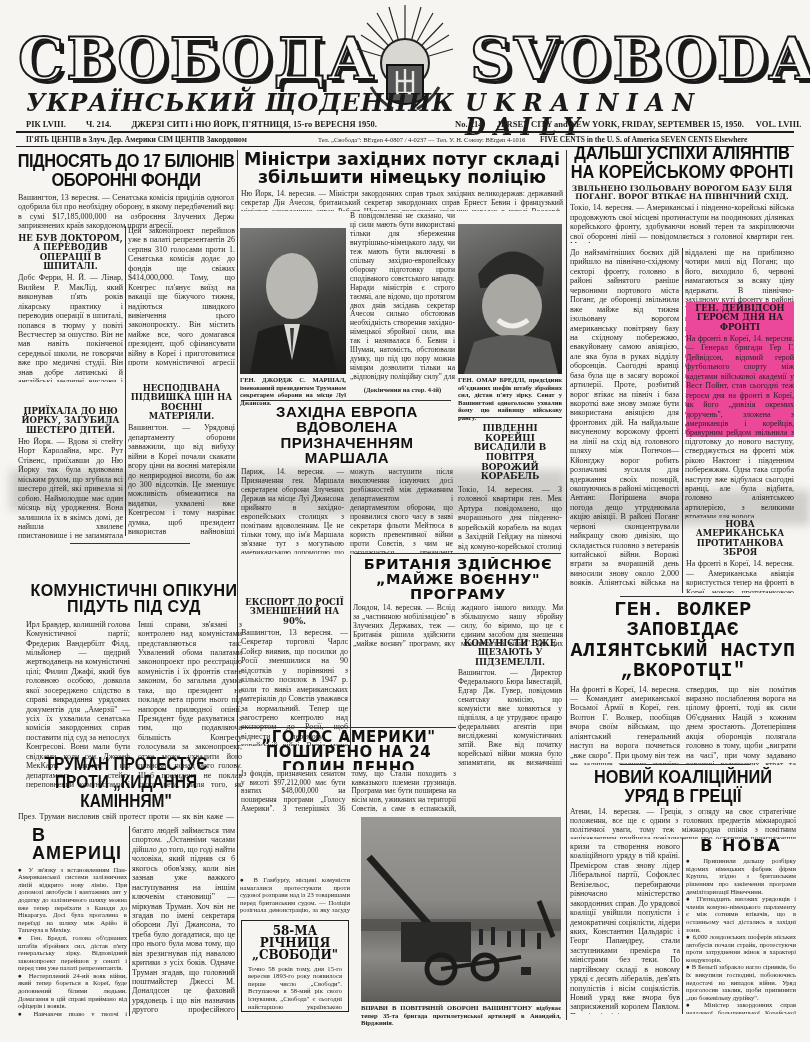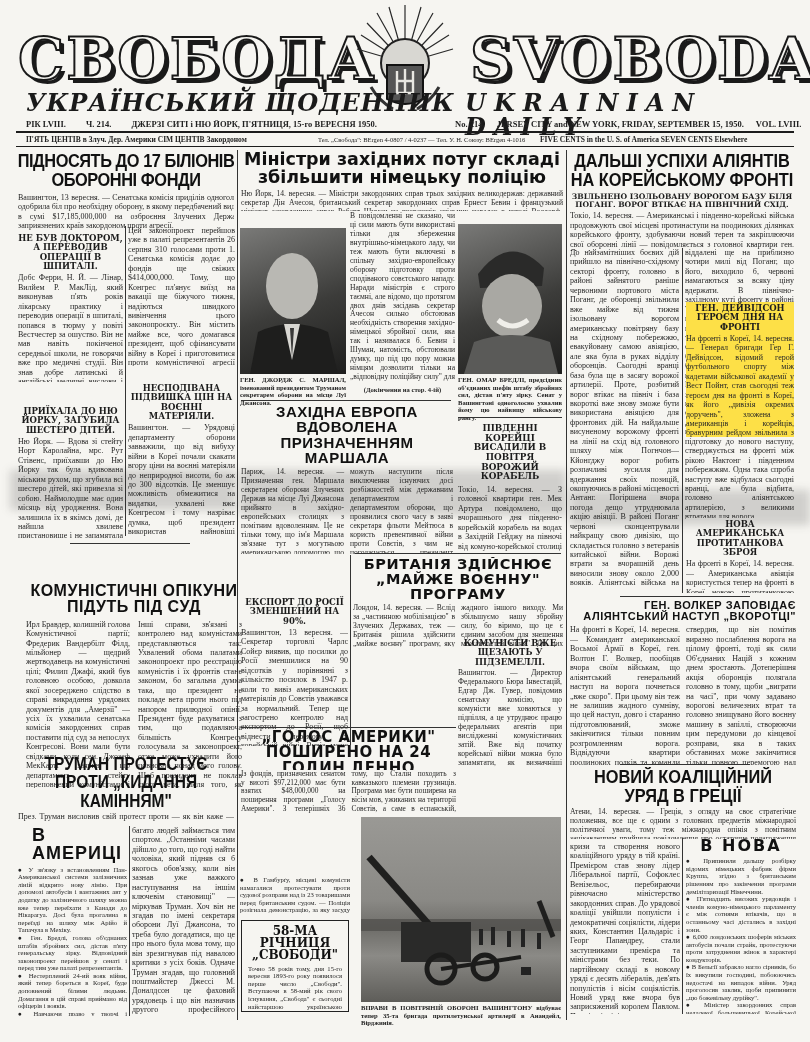--- a/index.html
+++ b/index.html
@@ -224,43 +224,43 @@
           <rect x="130" y="110" width="4" height="18"></rect>
         <rect x="146" y="114" width="4" height="16"></rect>
           <rect x="160" y="112" width="4" height="18"></rect>
         <rect x="176" y="116" width="4" height="16"></rect>
       </g>
       <rect x="160" y="150" width="10" height="8" fill="#222"></rect>
     </svg>
   </div>
   <div class="caption" style="left:361px;top:1004px;width:200px;">ВПРАВИ В ПОВІТРЯНІЙ ОБОРОНІ ВАШИНГТОНУ відбуває тепер 35-та бригада протилетунської артилерії в Анандейл, Вірджинія.</div>
 
-  <div class="art" style="left:570px;top:151px;width:224px;height:100px;">
+  <div class="art" style="left:570px;top:143px;width:224px;height:100px;">
     <div class="head" style="font-size:19px;transform:scaleX(0.86);margin:0 -18px;">ДАЛЬШІ УСПІХИ АЛІЯНТІВ НА КОРЕЙСЬКОМУ ФРОНТІ</div>
     <div class="sub" style="font-size:7.6px;margin-top:3px;">ЗВІЛЬНЕНО ІЗОЛЬОВАНУ ВОРОГОМ БАЗУ БІЛЯ ПОГАНГ. ВОРОГ ВТІКАЄ НА ПІВНІЧНИЙ СХІД.</div>
     <div class="txt" style="margin-top:2px;">Токіо, 14. вересня. — Американські і південно-корейські війська продовжують свої місцеві протинаступи на поодиноких ділянках корейського фронту, здобуваючи новий терен та закріплюючи свої оборонні лінії — повідомляється з головної квартири ген. Мек Артура.</div>
   </div>
   <div class="art" style="left:570px;top:248px;width:224px;height:345px;">
     <div class="txt" style="column-count:2;column-gap:6px;height:345px;column-fill:auto;">До найзамітніших боєвих дій прийшло на північно-східному секторі фронту, головно в районі зайнятого раніше червоними портового міста Поганг, де оборонці звільнили вже майже від тижня ізольовану ворогом американську повітряну базу на східному побережжю, евакуйовану самою авіяцією, але яка була в руках відділу оборонців. Сьогодні вранці база була ще в засягу ворожої артилерії. Проте, розбитий ворог втікає на північ і база вкороткі вже знову зможе бути використана авіяцією для фронтових дій. На найдальше висуненому ворожому фронті на лінії на схід від головного шляху між Погнчон—Кйонгджу ворог робить розпачливі зусилля для вдержання своїх позицій, окопуючись в районі місцевості Антанг. Погіршена вчора погода дещо утруднювала акцію авіяції. В районі Поганг червоні сконцентрували найкращу свою дивізію, що складається головно з ветеранів китайської війни. Ворожі втрати за вчорашній день виносили знову около 2,000 вояків. Аліянтські війська на віддалені ще на приблизно чотири милі від Поганг, що його, виходило б, червоні намагаються за всяку ціну вдержати. В північно-західному куті фронту в районі Тайгу приходило до запеклих місцевих боїв за стратегічні височини. Аліянтські війська і тут мали значні успіхи. Патрулі стаціонованих на тому фронті британських гірських батальйонів переправлялися на ворожу територію аж за ріку Нактонг, турбуючи ворога та здобуваючи полонених. На цьому фронті знову відбувався сильний артилерійський двобій. Оживлену активність ворога, правдоподібно підготовку до нового наступу, стверджується на фронті між рікою Нактонг і південним побережжям. Одна така спроба наступу вже відбулася сьогодні вранці, але була відбита, головно аліянтською артилерією, з великими втратами для ворога.</div>
   </div>
   <div class="vline" style="left:682px;top:248px;height:345px;"></div>
 
-  <div class="art" style="left:686px;top:302px;width:108px;height:135px;background:#fde047;">
+  <div class="art" style="left:686px;top:302px;width:108px;height:135px;background:#ec4899;">
     <div class="sub">ГЕН. ДЕЙВІДСОН ГЕРОЄМ ДНЯ НА ФРОНТІ</div>
     <div class="txt">На фронті в Кореї, 14. вересня. — Генерал бригади Гер Г. Дейвідсон, відомий герой футбольного спорту між кадетами військової академії у Вест Пойнт, став сьогодні теж героєм дня на фронті в Кореї, як його „дивізія окремих доручень", зложена з американців і корейців, бравурним рейдом звільнила з ізоляції авіяційну базу біля Поганг, і в додатку оточила „по дорозі" 3.000 большевиків в гірській кітловині. Оточеним комуністам залишається ще тільки мала можливість „інфільтрації" до своїх власних ліній через непрохідні гірські верхи, що є дуже мало правдоподібне, тим більше, що фронтова лінія від них віддалюється. Американська авіяція зі свого боку не дає оточеному ворогові багато часу до надуми. Ген. Дейвідсон був висланий на ту ділянку фронту для „попавлени положення" що він і зробив.</div>
   </div>
   <div class="art" style="left:686px;top:518px;width:108px;height:75px;background:#f6f5f1;">
     <div class="sub">НОВА АМЕРИКАНСЬКА ПРОТИТАНКОВА ЗБРОЯ</div>
     <div class="txt">На фронті в Кореї, 14. вересня. — Американська авіяція користується тепер на фронті в Кореї новою протитанковою зброєю, перед якою не може встоятися навіть найгрубший і найтверший танковий панцер. Це є новий рід ракет, для яких випродуковані совєтами ворожі танки є „качками в гнізді" та розлітаються на куски, як поцілені.</div>
   </div>
   <div class="smear" style="left:570px;top:490px;width:240px;height:35px;"></div>
 
   <div class="hline" style="left:620px;top:596px;width:130px;"></div>
   <div class="art" style="left:570px;top:600px;width:226px;height:165px;">
-    <div class="head" style="font-size:11px;letter-spacing:0.5px;font-family:Liberation Sans, sans-serif;text-align:right;">ГЕН. ВОЛКЕР ЗАПОВІДАЄ АЛІЯНТСЬКИЙ НАСТУП „ВКОРОТЦІ"</div>
+    <div class="head" style="font-size:20px;letter-spacing:0.5px;font-family:Liberation Mono, monospace;">ГЕН. ВОЛКЕР ЗАПОВІДАЄ АЛІЯНТСЬКИЙ НАСТУП „ВКОРОТЦІ"</div>
     <div class="txt" style="column-count:2;column-gap:6px;margin-top:3px;">На фронті в Кореї, 14. вересня. — Командант американської Восьмої Армії в Кореї, ген. Волтон Г. Волкер, пообіцяв вчора своїм військам, що аліянтський генеральний наступ на ворога почнеться „вже скоро". При цьому він теж не залишив жадного сумніву, що цей наступ, довго і старанно підготовлюваний, зможе закінчитися тільки повним розгромленням ворога. Відвідуючи квартири поодиноких полків та команди пости поодиноких боєвих з'єднань, командуючий генерал ствердив, що він помітив виразно послаблення ворога на цілому фронті, тоді як сили Об'єднаних Націй з кожним днем зростають. Дотеперішня акція оборонців полягала головно в тому, щоби „виграти на часі", при чому задавано ворогові величезних втрат та головно знищувано його воєнну машину в запіллі, створюючи цим передумови до кінцевої розправи, яка в таких обставинах може закінчитися тільки повною перемогою над ворогом.</div>
   </div>
 
   <div class="hline" style="left:620px;top:764px;width:130px;"></div>
   <div class="art" style="left:570px;top:767px;width:226px;height:72px;">
     <div class="head" style="font-size:19px;transform:scaleX(0.86);margin:0 -16px;">НОВИЙ КОАЛІЦІЙНИЙ УРЯД В ГРЕЦІЇ</div>
     <div class="txt" style="margin-top:2px;font-size:7.6px;">Атени, 14. вересня. — Греція, з огляду на своє стратегічне положення, все ще є одним з головних предметів міжнародної політичної уваги, тому теж міжнародна опінія з помітним зацікавленням прийняла повідомлення про остаточне полагодження внутрішньо-політичної</div>
   </div>
   <div class="art" style="left:570px;top:842px;width:110px;height:172px;">
     <div class="txt">кризи та створення нового коаліційного уряду в тій країні. Премієром став знову лідер Ліберальної партії, Софоклес Венізельос, перебираючи рівночасно міністерство закордонних справ. До урядової коаліції увійшли популісти і демократичні соціялісти, лідери яких, Константин Цальдаріс і Георг Папандреу, стали заступниками премієра та міністрами без теки. По партійному складі в новому уряді є десять лібералів, дев'ять популістів і вісім соціялістів. Новий уряд вже вчора був заприсяжений королем Павлом. Премієр і міністер закордонних справ, Софоклес Венізельос, очолюватиме грецьку делегацію на найближчій сесії Генеральної Асамблеї Об'єднаних Націй, що почнеться в Ню Йорку вже в наступний вівторок.</div>

